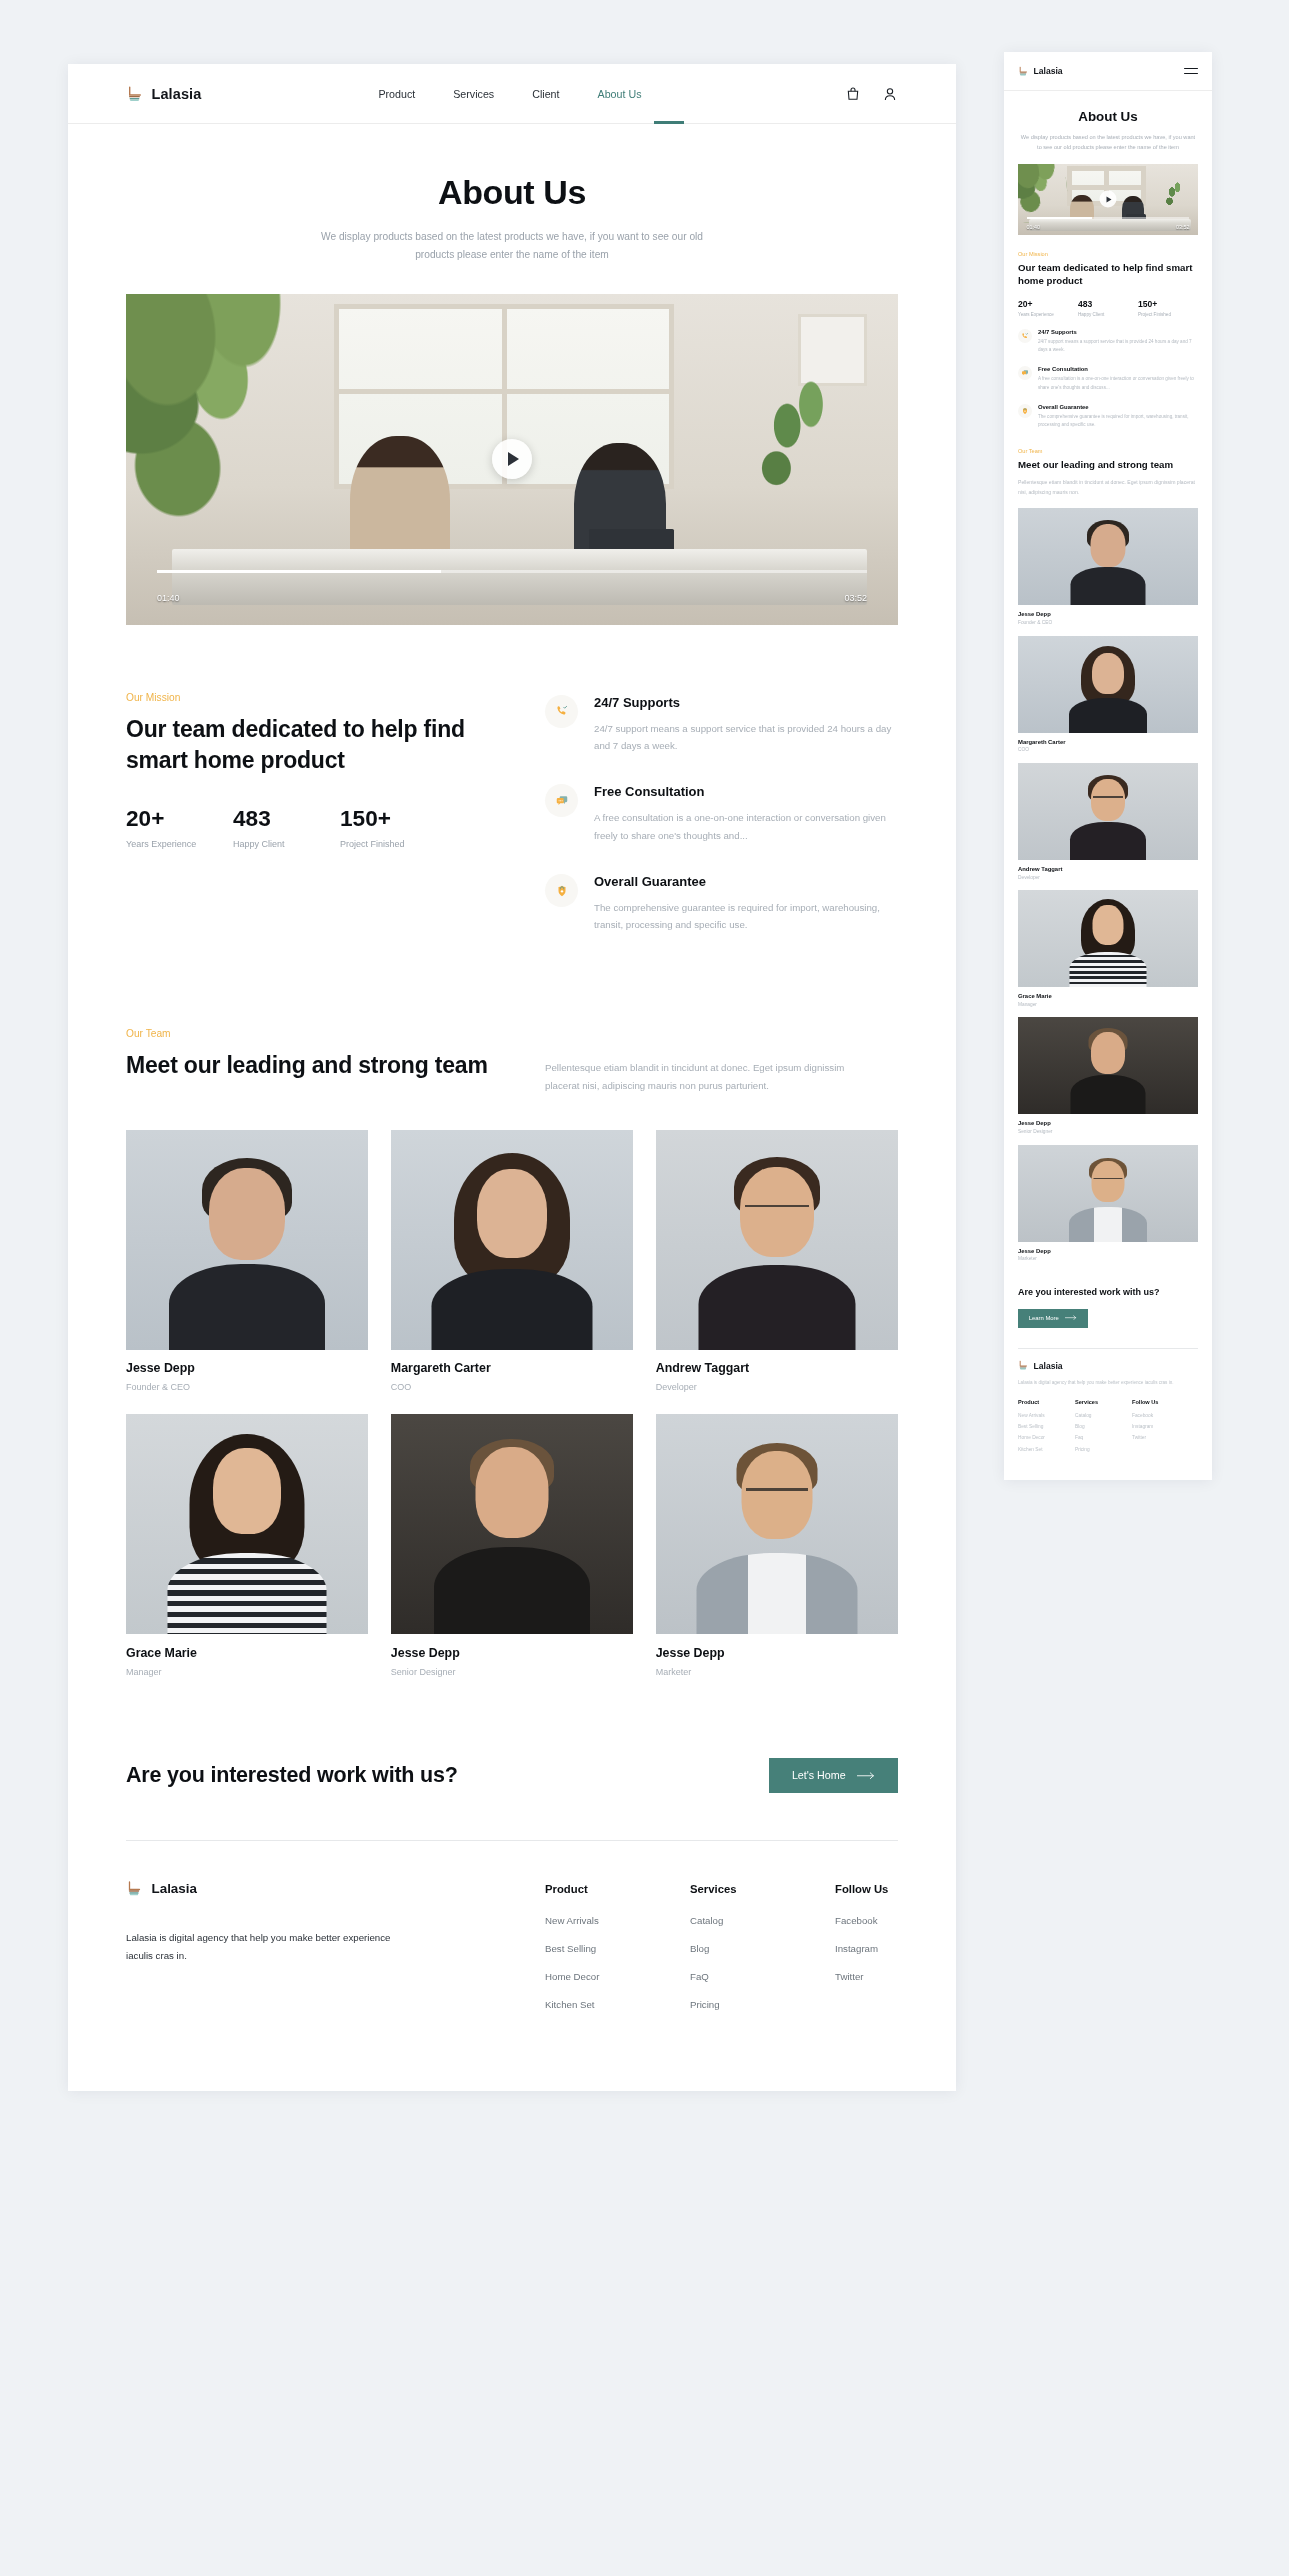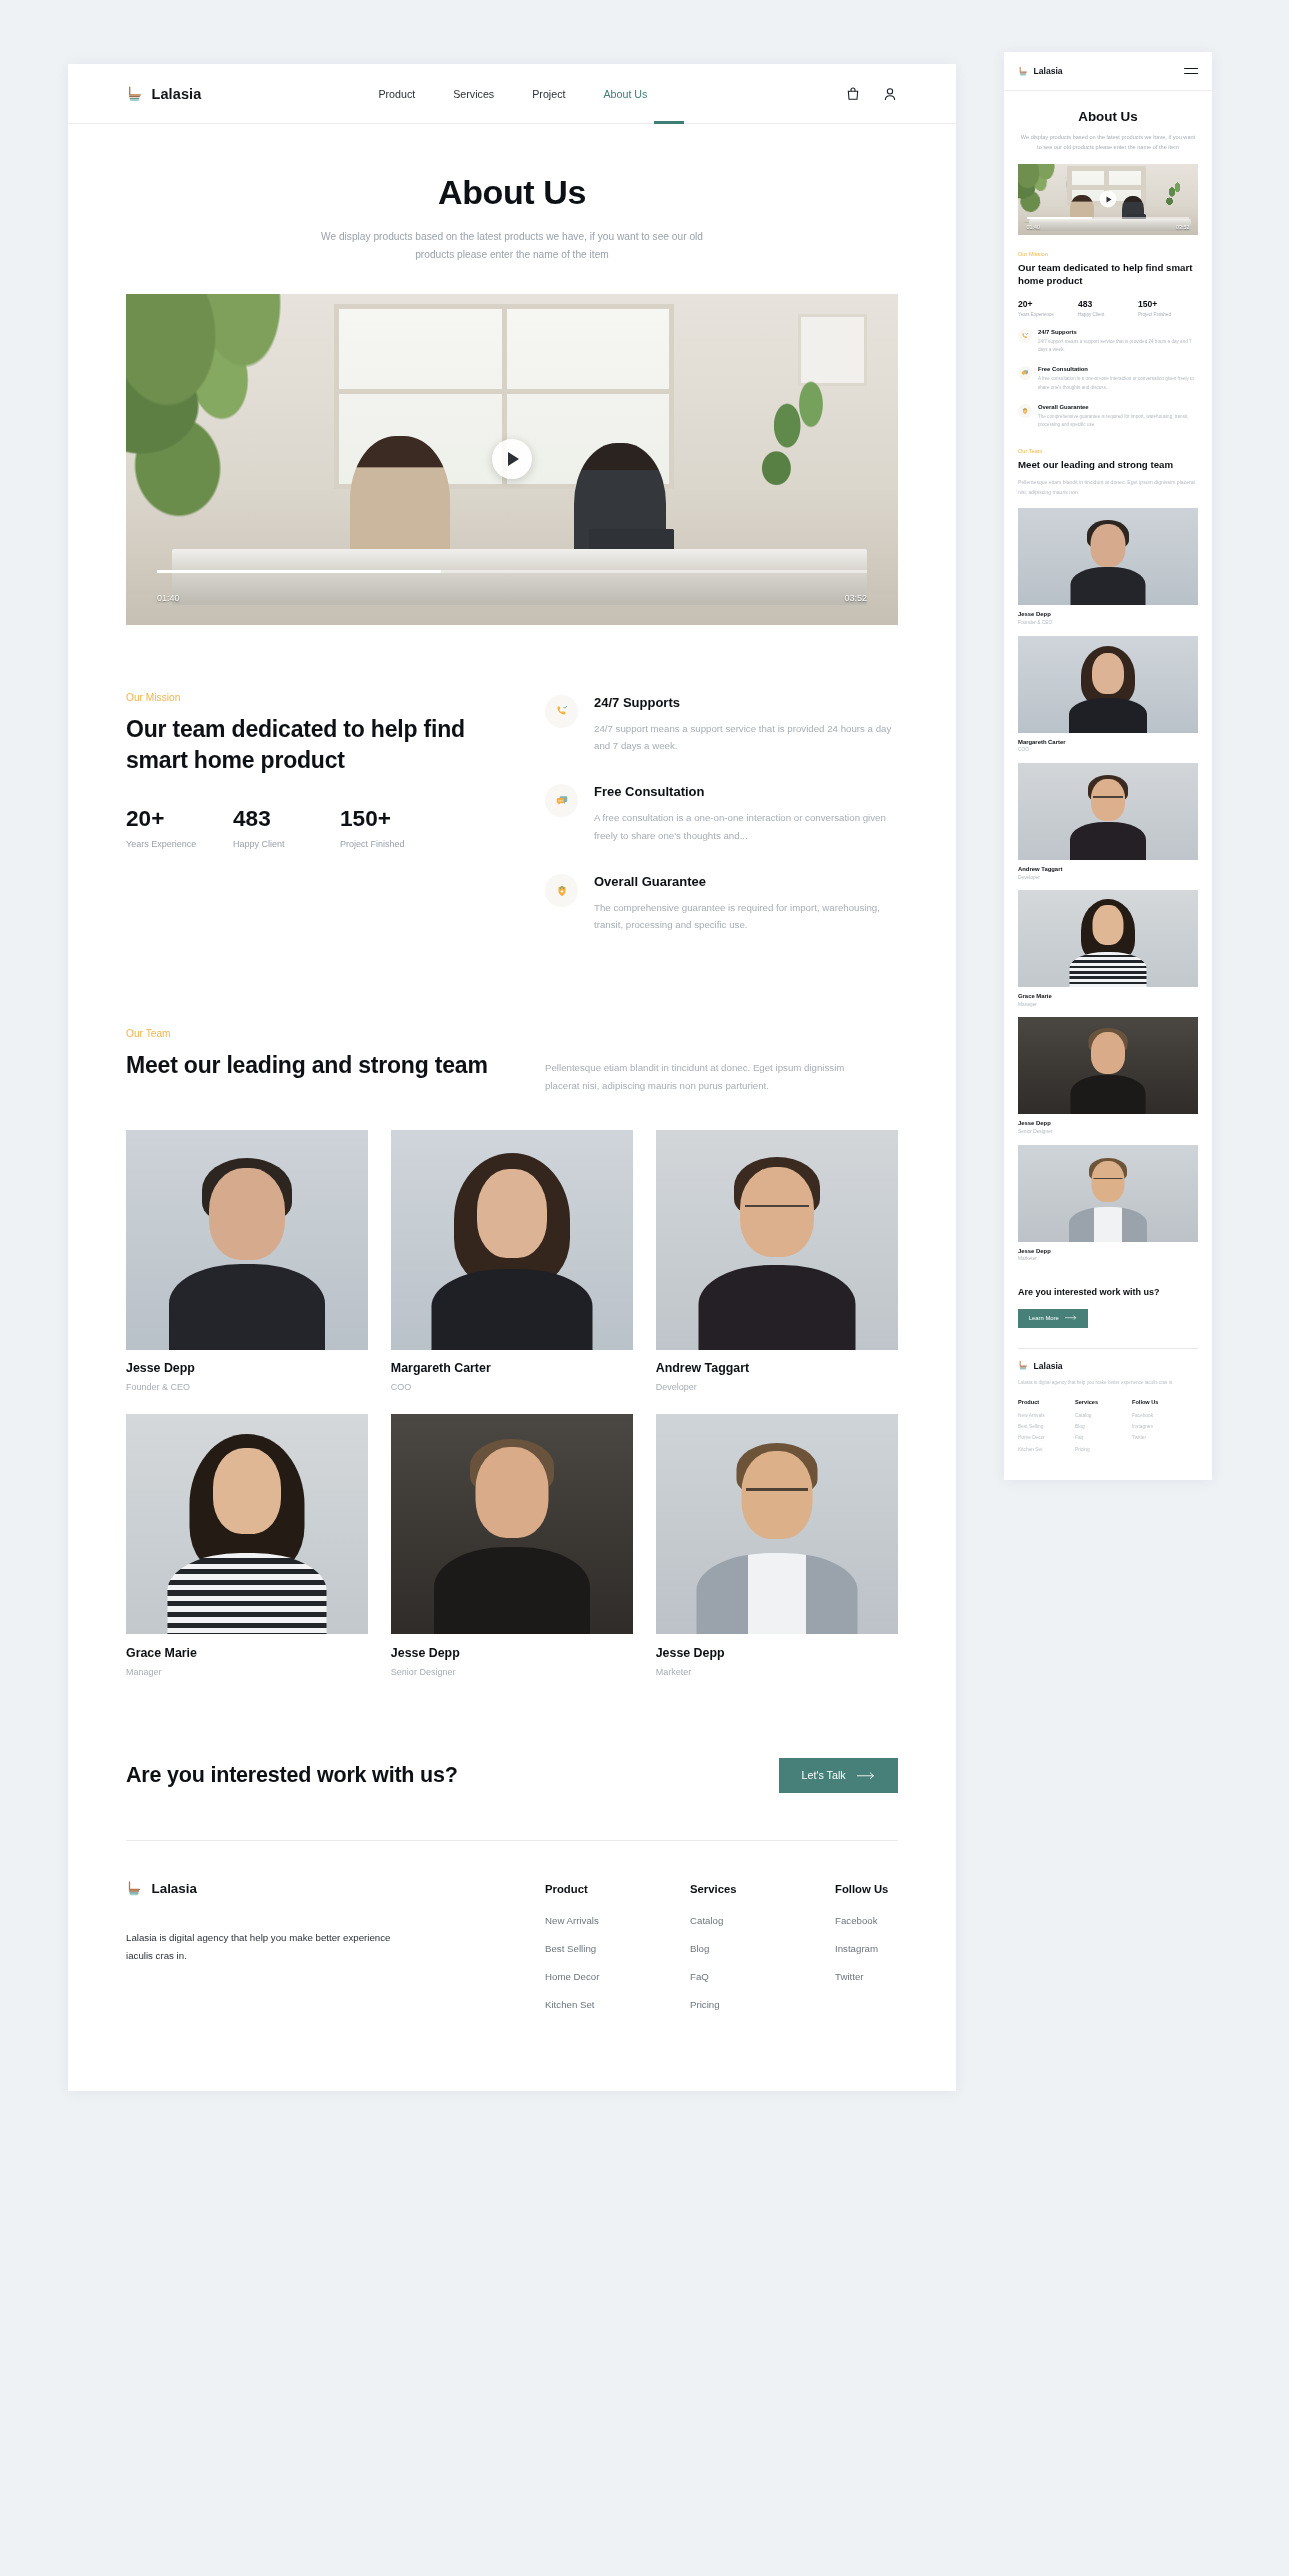--- a/index.html
+++ b/index.html
@@ -337,21 +337,21 @@
             <path d="M8 26 L24 26" stroke="#5f9b95" stroke-width="2.6" stroke-linecap="round"></path>
             <path d="M9 29 L23 29" stroke="#9fd0cb" stroke-width="2.6" stroke-linecap="round"></path>
           </svg>
         </span>
         <span class="brand-name">Lalasia</span>
       </div>
 
       <div class="nav-links">
         <span class="nav-link">Product</span>
         <span class="nav-link">Services</span>
-        <span class="nav-link">Project</span>
+        <span class="nav-link">Client</span>
         <span class="nav-link active">About Us</span>
       </div>
 
       <div class="nav-icons">
         <span class="nav-icon">
           <svg viewBox="0 0 24 24" width="16" height="16" fill="none" stroke="#1a1f25" stroke-width="1.6">
             <path d="M5 8h14l-1 12H6L5 8z"></path>
             <path d="M9 8V6a3 3 0 0 1 6 0v2"></path>
           </svg>
         </span>
@@ -536,21 +536,21 @@
           <div class="member-name">Jesse Depp</div>
           <div class="member-role">Marketer</div>
         </div>
 
       </div>
     </div>
 
     <div class="cta">
       <h2>Are you interested work with us?</h2>
       <button class="cta-btn">
-        <span>Let's Talk</span>
+        <span>Let's Home</span>
         <span>
           <svg class="arrow-svg" viewBox="0 0 34 14" fill="none" stroke="#fff" stroke-width="1.6">
             <path d="M0 7h31M25 1.5L31 7l-6 5.5" stroke-linecap="round" stroke-linejoin="round"></path>
           </svg>
         </span>
       </button>
     </div>
 
     <div class="footer-rule"></div>
     <div class="footer">

